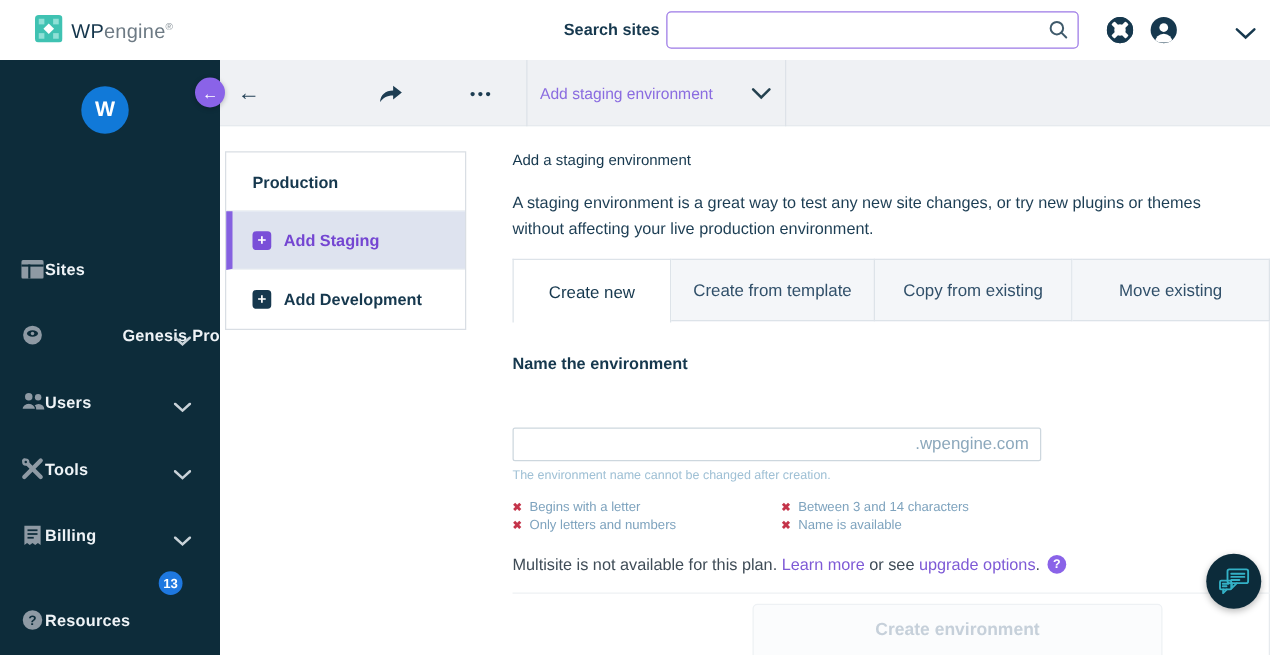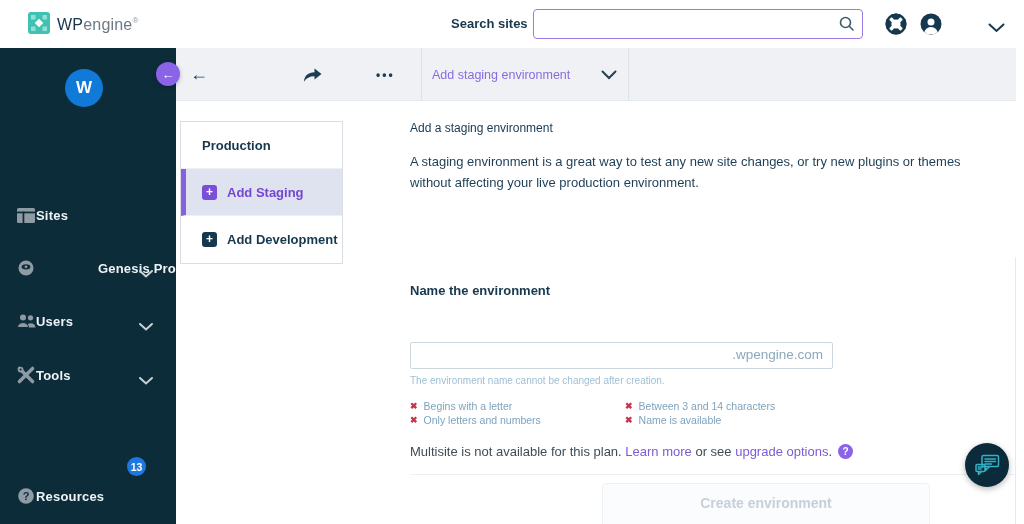--- a/index.html
+++ b/index.html
@@ -32,21 +32,21 @@
   
   .toolbar { position:absolute; left:176px; top:48px; width:840px; height:53px; background:#eff1f4; border-bottom:1px solid #e6eaee; z-index:3; }
   .tb-divider { position:absolute; top:0; width:1px; height:53px; background:#dde2e8; }
   .tool-btn { position:absolute; top:0; height:53px; display:flex; align-items:center; color:#1d3d52; cursor:pointer; }
   .back-glyph { font-size:18px; }
   .dots { font-size:12px; font-weight:bold; letter-spacing:2px; }
   .env-dropdown-label { position:absolute; left:256px; top:0; height:53px; display:flex; align-items:center; font-size:12.5px; color:#8a6ce0; cursor:pointer; }
   .collapse-btn { position:absolute; left:156px; top:62px; width:24px; height:24px; border-radius:50%; background:#8a63e8; color:#fff; font-size:13px; display:flex; align-items:center; justify-content:center; z-index:6; cursor:pointer; box-shadow:0 1px 4px rgba(0,0,0,.25); }
 
   
-  .env-panel { position:absolute; left:180px; top:121px; width:163px; background:#fff; border:1px solid #d9dee4; z-index:2; }
+  .env-panel { position:absolute; left:180px; top:121px; width:193px; background:#fff; border:1px solid #d9dee4; z-index:2; }
   .env-row { height:47px; display:flex; align-items:center; font-size:13px; font-weight:bold; color:#16384e; cursor:pointer; border-bottom:1px solid #eef1f4; padding-left:21px; }
   .env-row:last-child { border-bottom:none; }
   .env-row.selected { background:#dee3ef; border-left:5px solid #8561e0; padding-left:16px; color:#7446d2; }
   .plus-sq { width:15px; height:15px; border-radius:3px; background:#16384e; color:#fff; font-size:12px; font-weight:bold; display:flex; align-items:center; justify-content:center; margin-right:10px; line-height:1; padding-bottom:1px; }
   .plus-sq.purple { background:#7a4fd8; }
 
   
   .page-title { position:absolute; left:410px; top:121px; font-size:12px; font-weight:normal; color:#16384e; }
   .page-desc { position:absolute; left:410px; top:151px; width:585px; font-size:13px; line-height:1.62; color:#1d3e54; }
   .tabs { position:absolute; left:410px; top:207px; width:606px; height:51px; display:flex; z-index:2; }
@@ -191,20 +191,38 @@
         </svg>
       </span>
       <span class="nlabel">Tools</span>
       <span class="nchev">
         <svg width="14" height="8" viewBox="0 0 14 8">
             <path d="M1 1 L7 6.5 L13 1" stroke="#c8d2d8" stroke-width="2" fill="none" stroke-linecap="round"></path>
           </svg>
       </span>
     </div>
 
+    <div class="nav-item" style="top:367px;">
+      <span class="nicon">
+        <svg width="14" height="17" viewBox="0 0 14 17">
+          <path d="M0.5 0.5 h13 v15.5 l-2.17 -1.6 -2.16 1.6 -2.17 -1.6 -2.17 1.6 -2.16 -1.6 -2.17 1.6 z" fill="#8e9aa4"></path>
+          <g fill="#0d2c3a">
+            <rect x="3" y="3.5" width="8" height="1.4"></rect>
+              <rect x="3" y="6.5" width="8" height="1.4"></rect>
+              <rect x="3" y="9.5" width="5" height="1.4"></rect>
+          </g>
+        </svg>
+      </span>
+      <span class="nlabel">Billing</span>
+      <span class="nchev">
+        <svg width="14" height="8" viewBox="0 0 14 8">
+            <path d="M1 1 L7 6.5 L13 1" stroke="#c8d2d8" stroke-width="2" fill="none" stroke-linecap="round"></path>
+          </svg>
+      </span>
+    </div>
 
     <div class="badge">13</div>
 
     <div class="nav-item" style="top:435px;">
       <span class="nicon">
         <svg width="18" height="18" viewBox="0 0 18 18">
           <circle cx="9" cy="9" r="7.8" fill="#8e9aa4"></circle>
           <text x="9" y="13" text-anchor="middle" font-size="11" font-weight="bold" fill="#0d2c3a" font-family="inherit">?</text>
         </svg>
       </span>
@@ -243,20 +261,26 @@
     </div>
     <div class="env-row">
       <span class="plus-sq">+</span>
       <span>Add Development</span>
     </div>
   </div>
 
   <h1 class="page-title">Add a staging environment</h1>
   <p class="page-desc">A staging environment is a great way to test any new site changes, or try new plugins or themes without affecting your live production environment.</p>
 
+  <div class="tabs">
+    <div class="tab active" style="width:127px;">Create new</div>
+    <div class="tab" style="width:163px;">Create from template</div>
+    <div class="tab" style="width:158px;">Copy from existing</div>
+    <div class="tab" style="width:158px;">Move existing</div>
+  </div>
   <div class="tab-panel"></div>
 
   <div class="name-label">Name the environment</div>
   <div class="name-wrap">
     <input type="text" value="" style="">
     <span class="domain-suffix">.wpengine.com</span>
   </div>
   <div class="helper">The environment name cannot be changed after creation.</div>
 
   <div class="vitem" style="left:410px; top:400px;">

